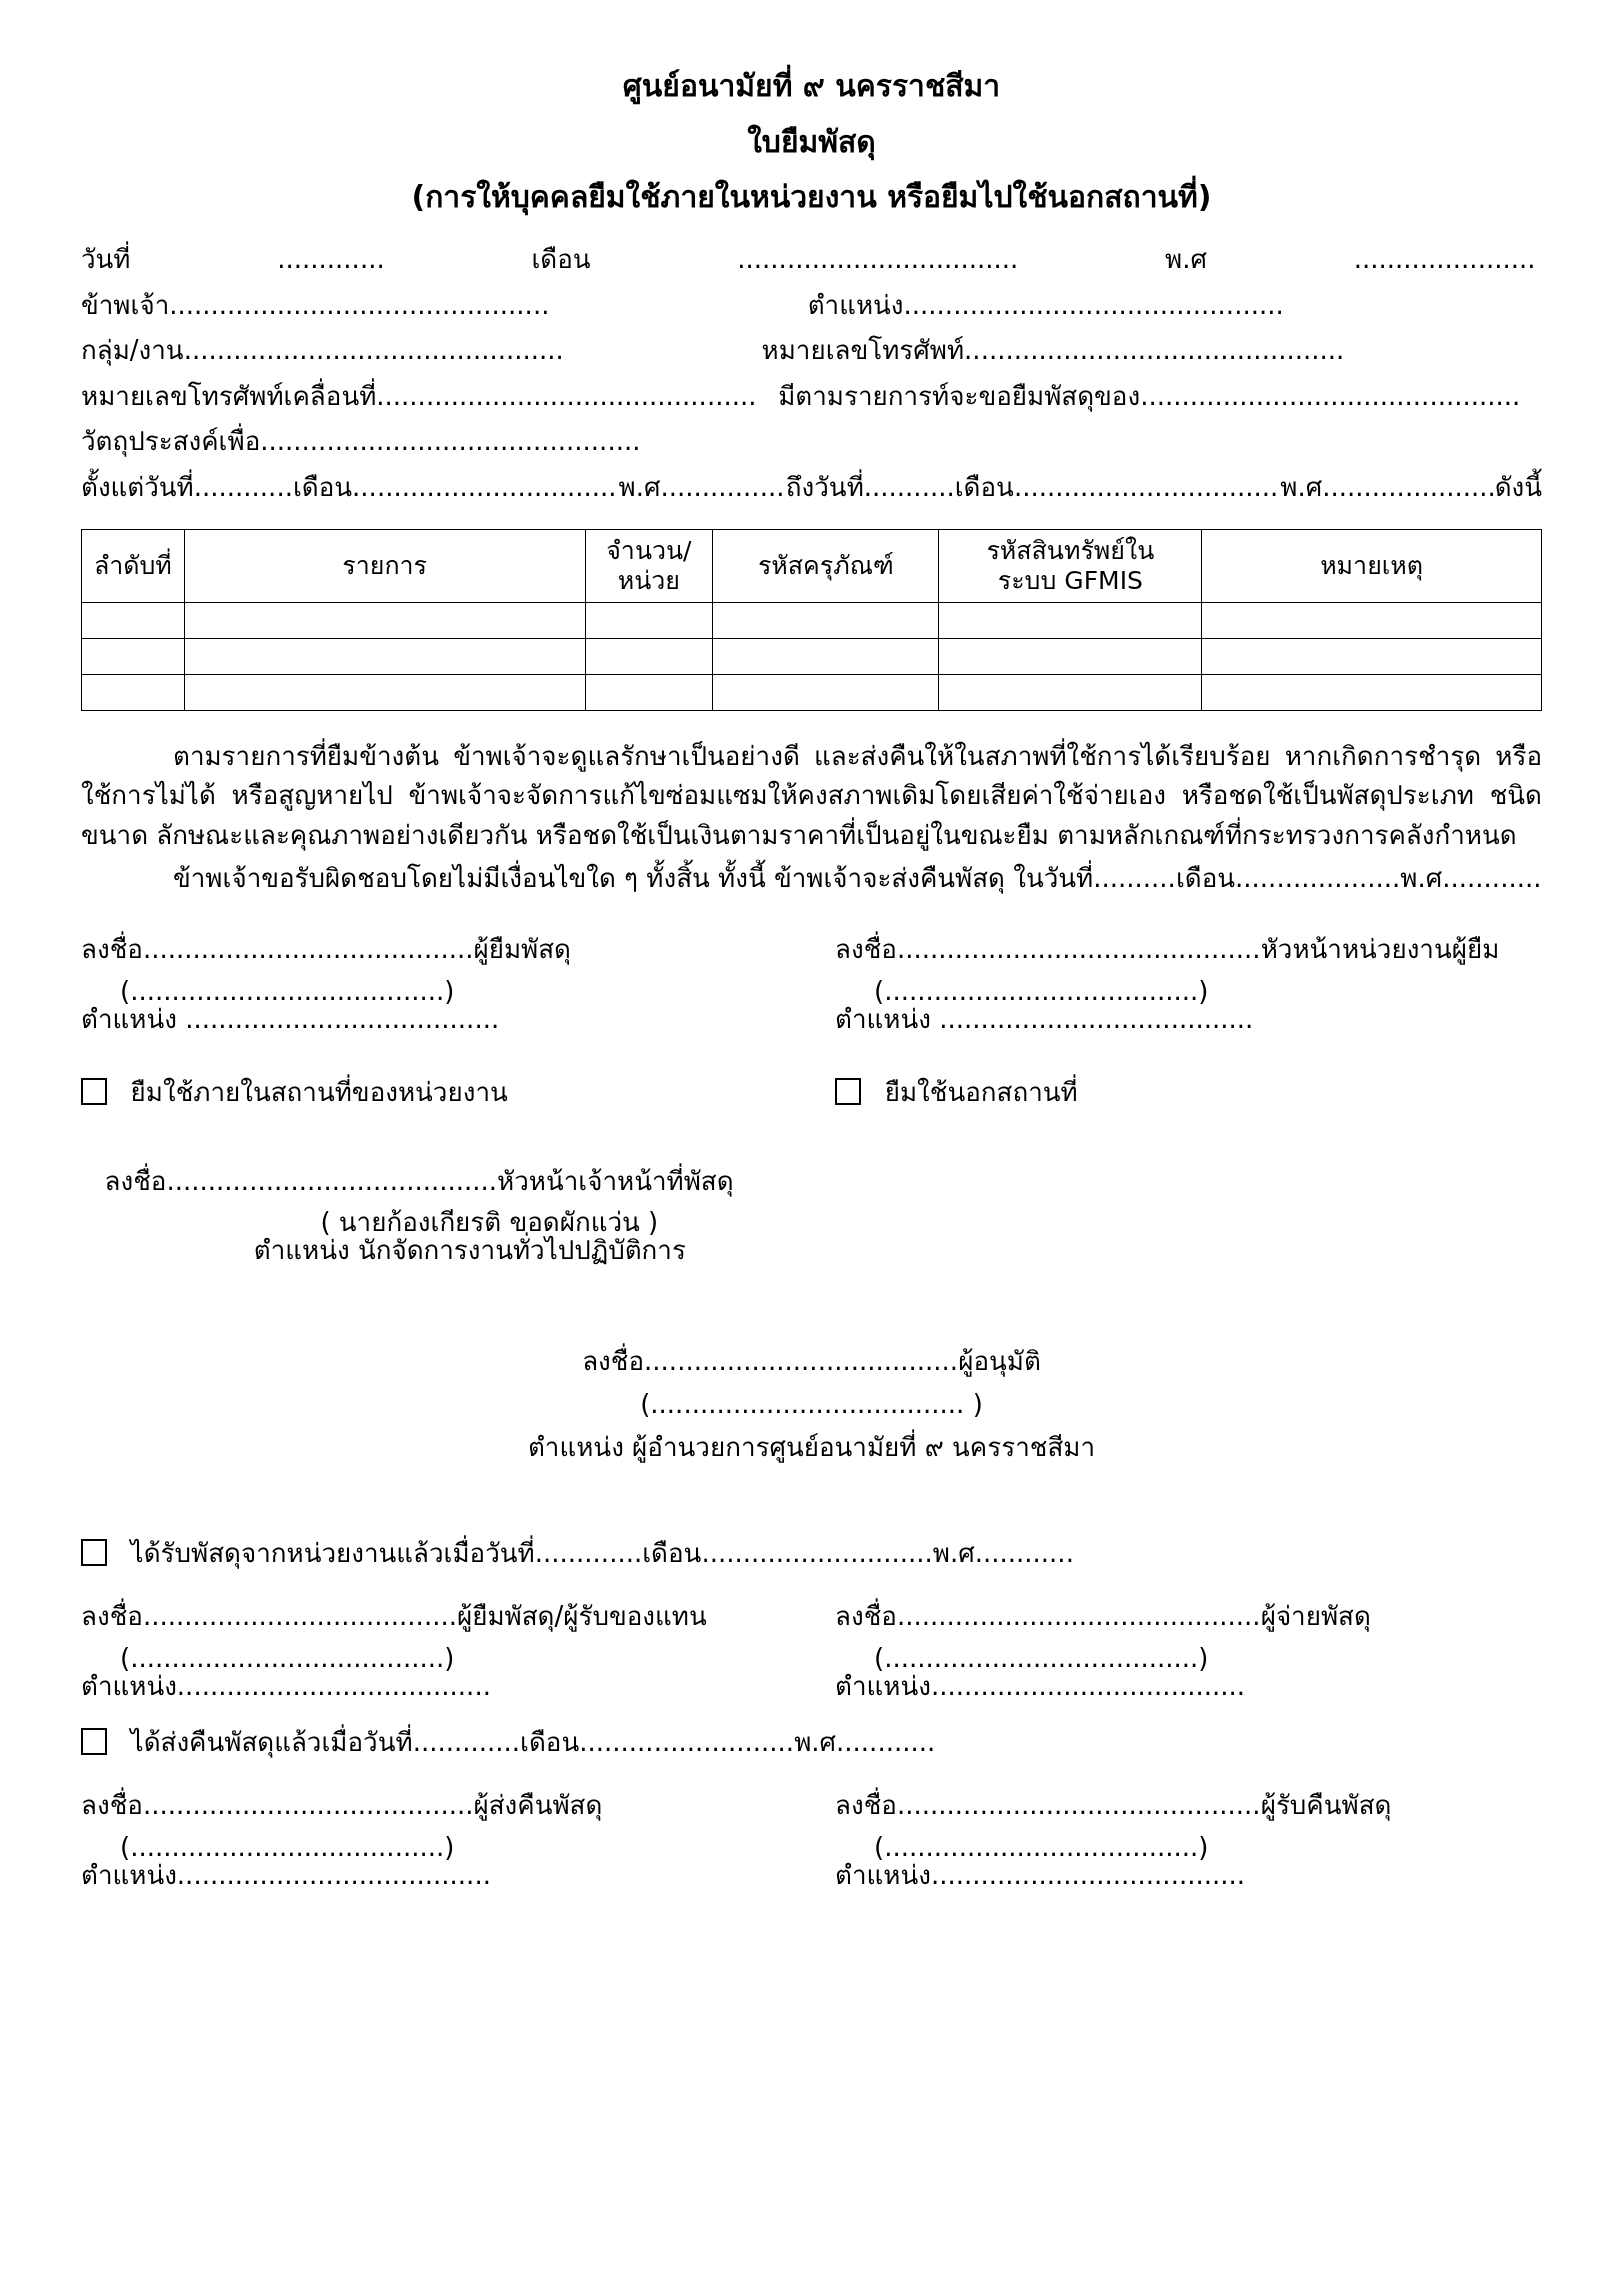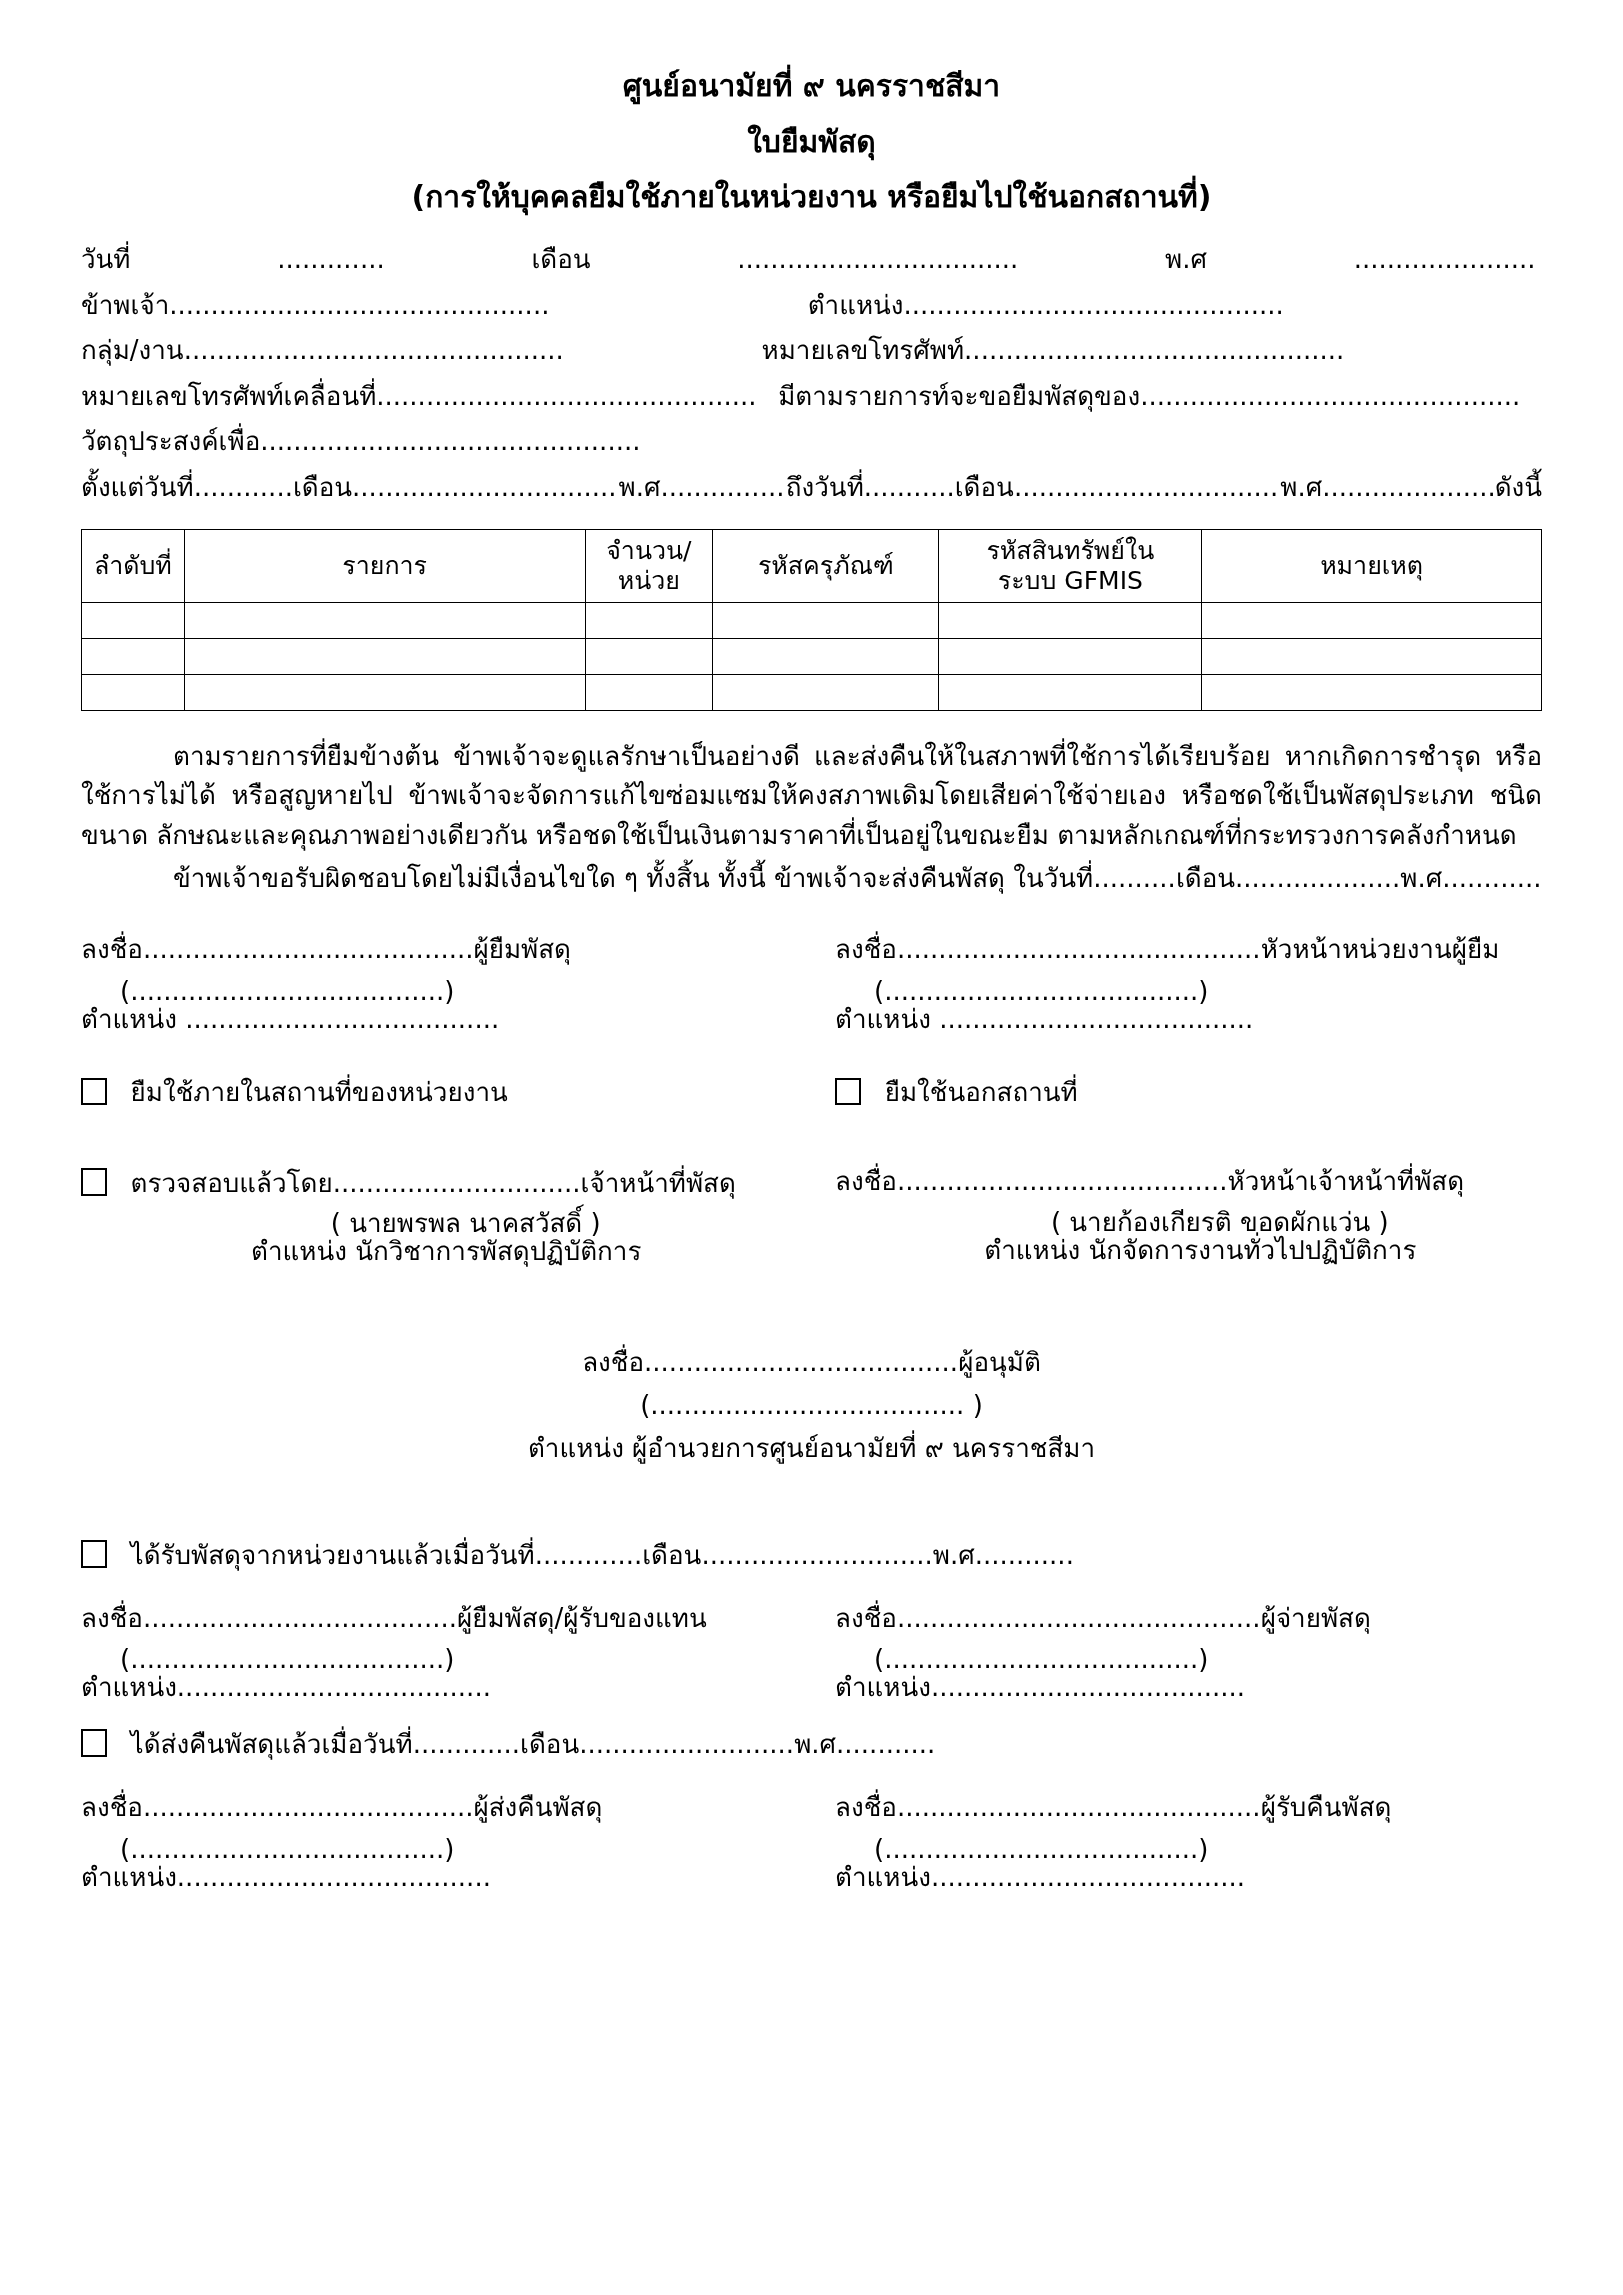--- a/index.html
+++ b/index.html
@@ -277,30 +277,20 @@
     </div>
     <div class="sig-col offset">
       <div class="cb-row">
         <span class="checkbox"></span>
         <span class="cb-label">ยืมใช้นอกสถานที่</span>
       </div>
     </div>
   </div>
 
   <div class="sig-grid section-gap-3">
-    <div class="sig-col">
-      <div class="cb-row">
-        <span class="checkbox"></span>
-        <span class="cb-label">ตรวจสอบแล้วโดย</span>
-          <span class="dots">..............................</span>
-          <span>เจ้าหน้าที่พัสดุ</span>
-      </div>
-      <div class="sig-name sig-center">( นายพรพล นาคสวัสดิ์ )</div>
-      <div class="sig-pos sig-center">ตำแหน่ง นักวิชาการพัสดุปฏิบัติการ</div>
-    </div>
     <div class="sig-col offset">
       <div class="sig-line">
         <span class="lbl">ลงชื่อ</span>
         <span class="dots">........................................</span>
         <span class="lbl">หัวหน้าเจ้าหน้าที่พัสดุ</span>
       </div>
       <div class="sig-name sig-center">( นายก้องเกียรติ  ขอดผักแว่น )</div>
       <div class="sig-pos sig-center">ตำแหน่ง นักจัดการงานทั่วไปปฏิบัติการ</div>
     </div>
   </div>

